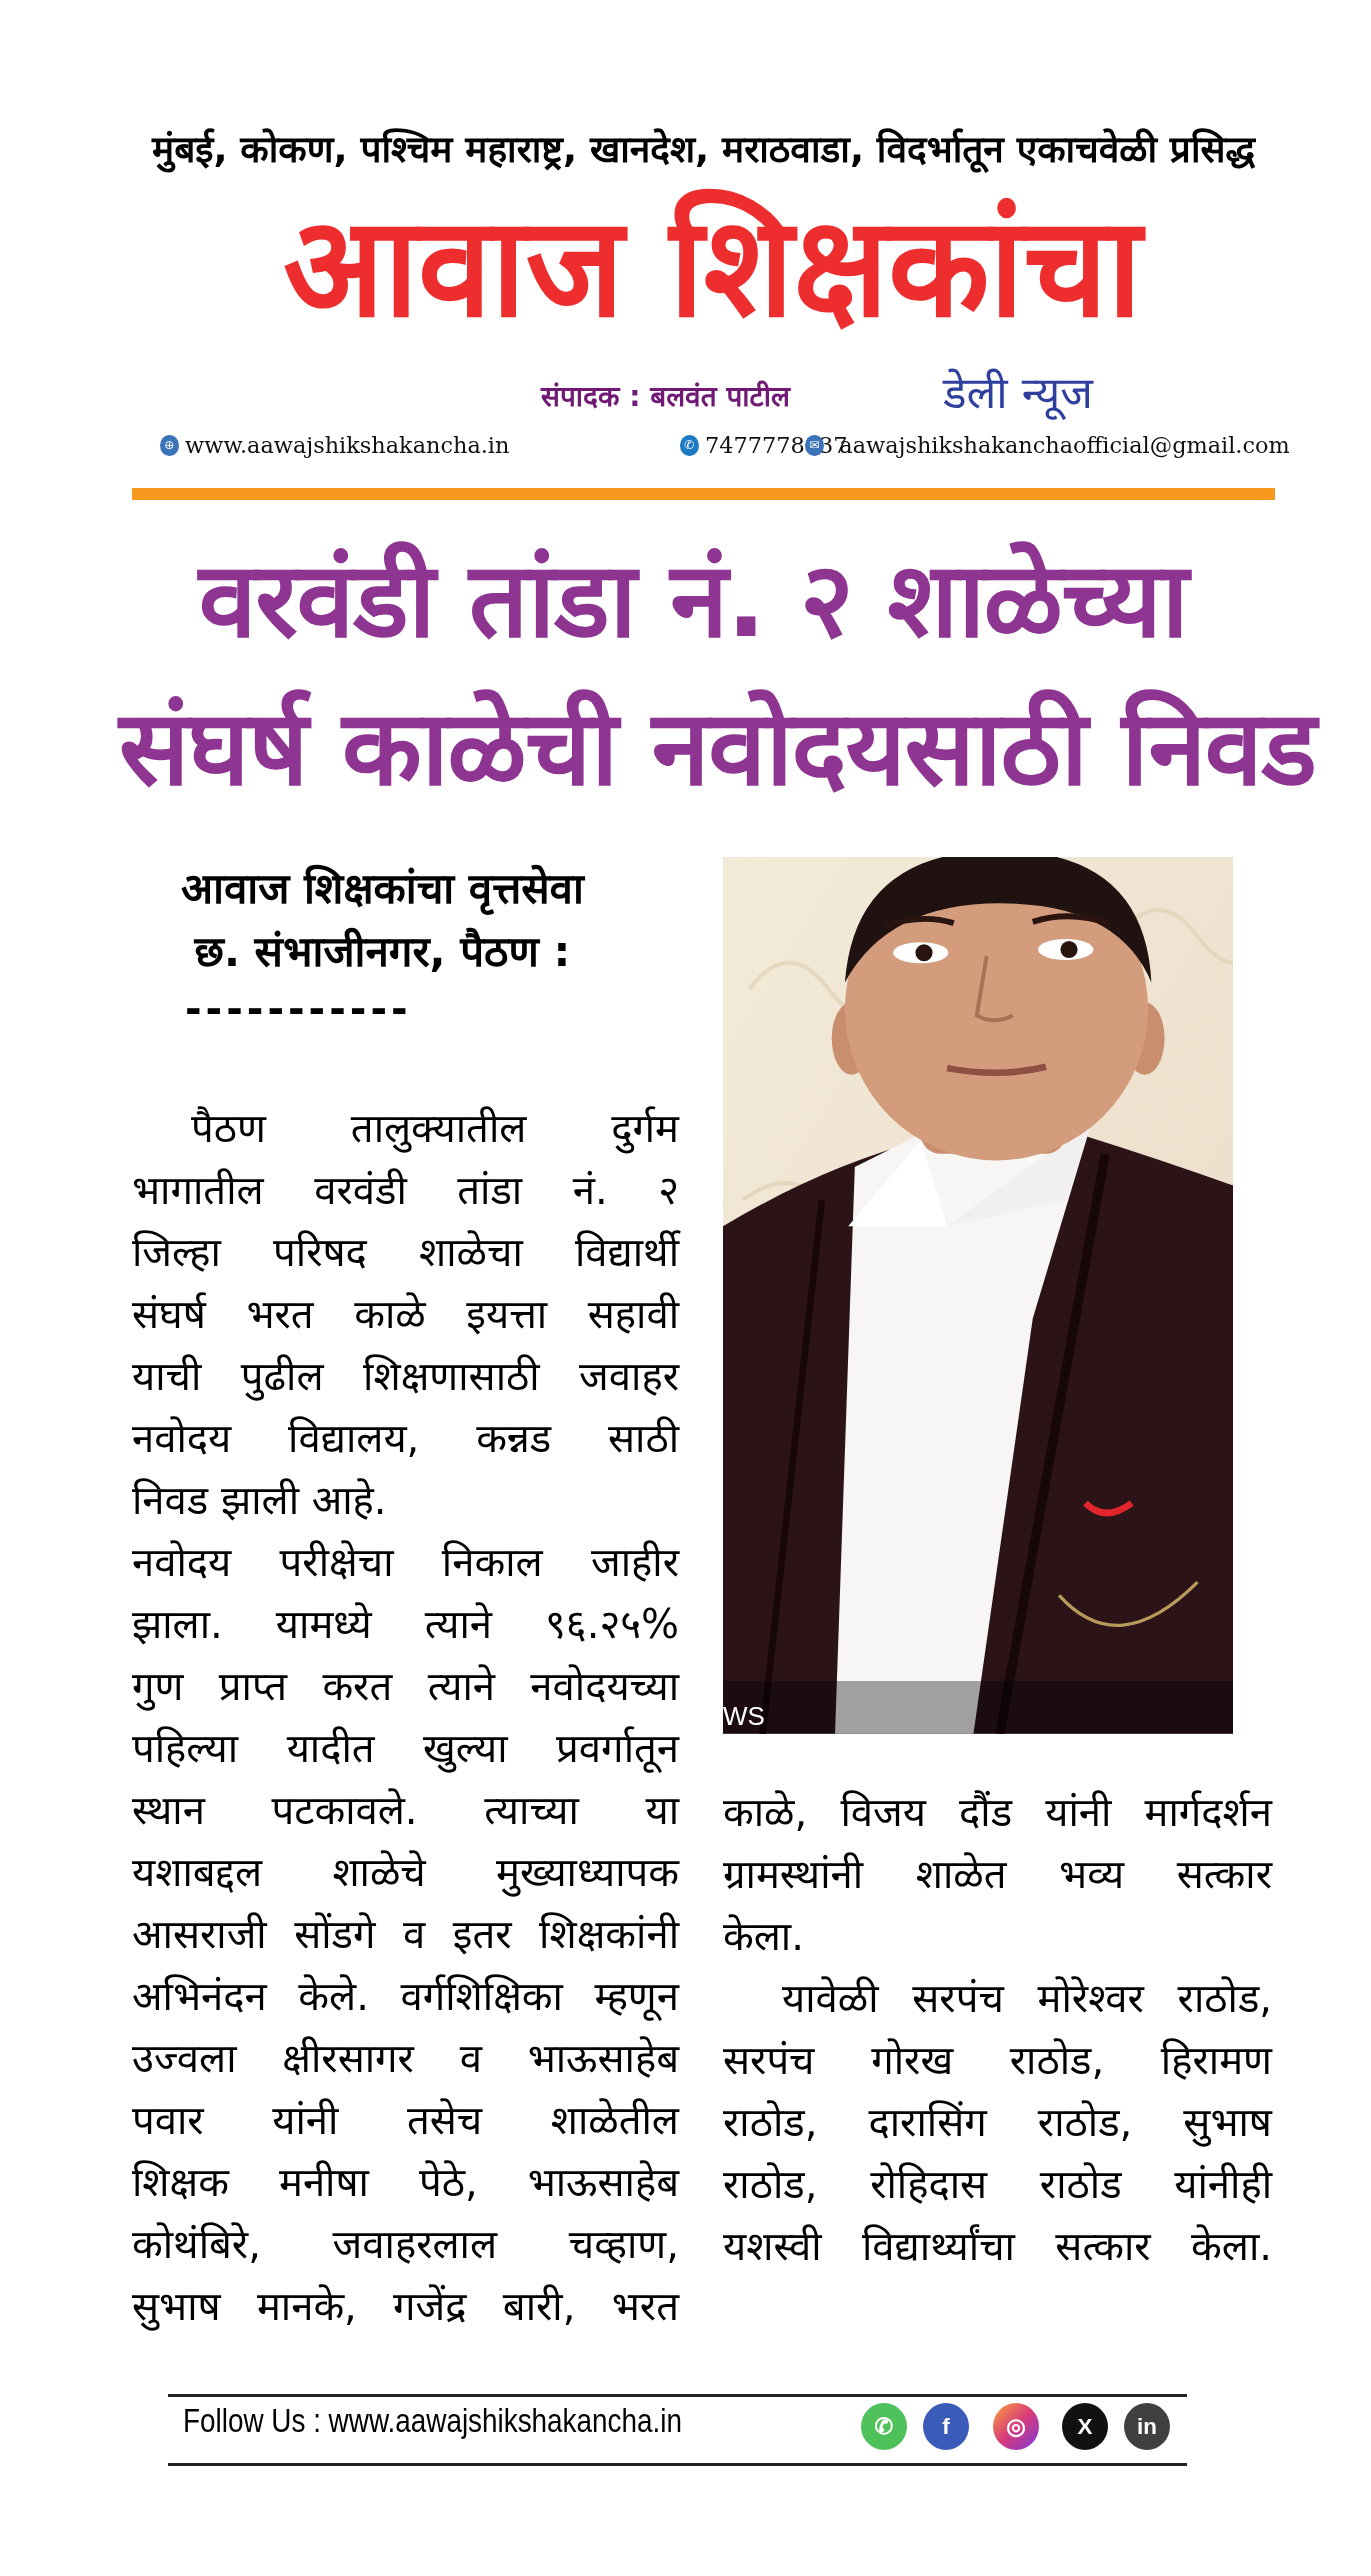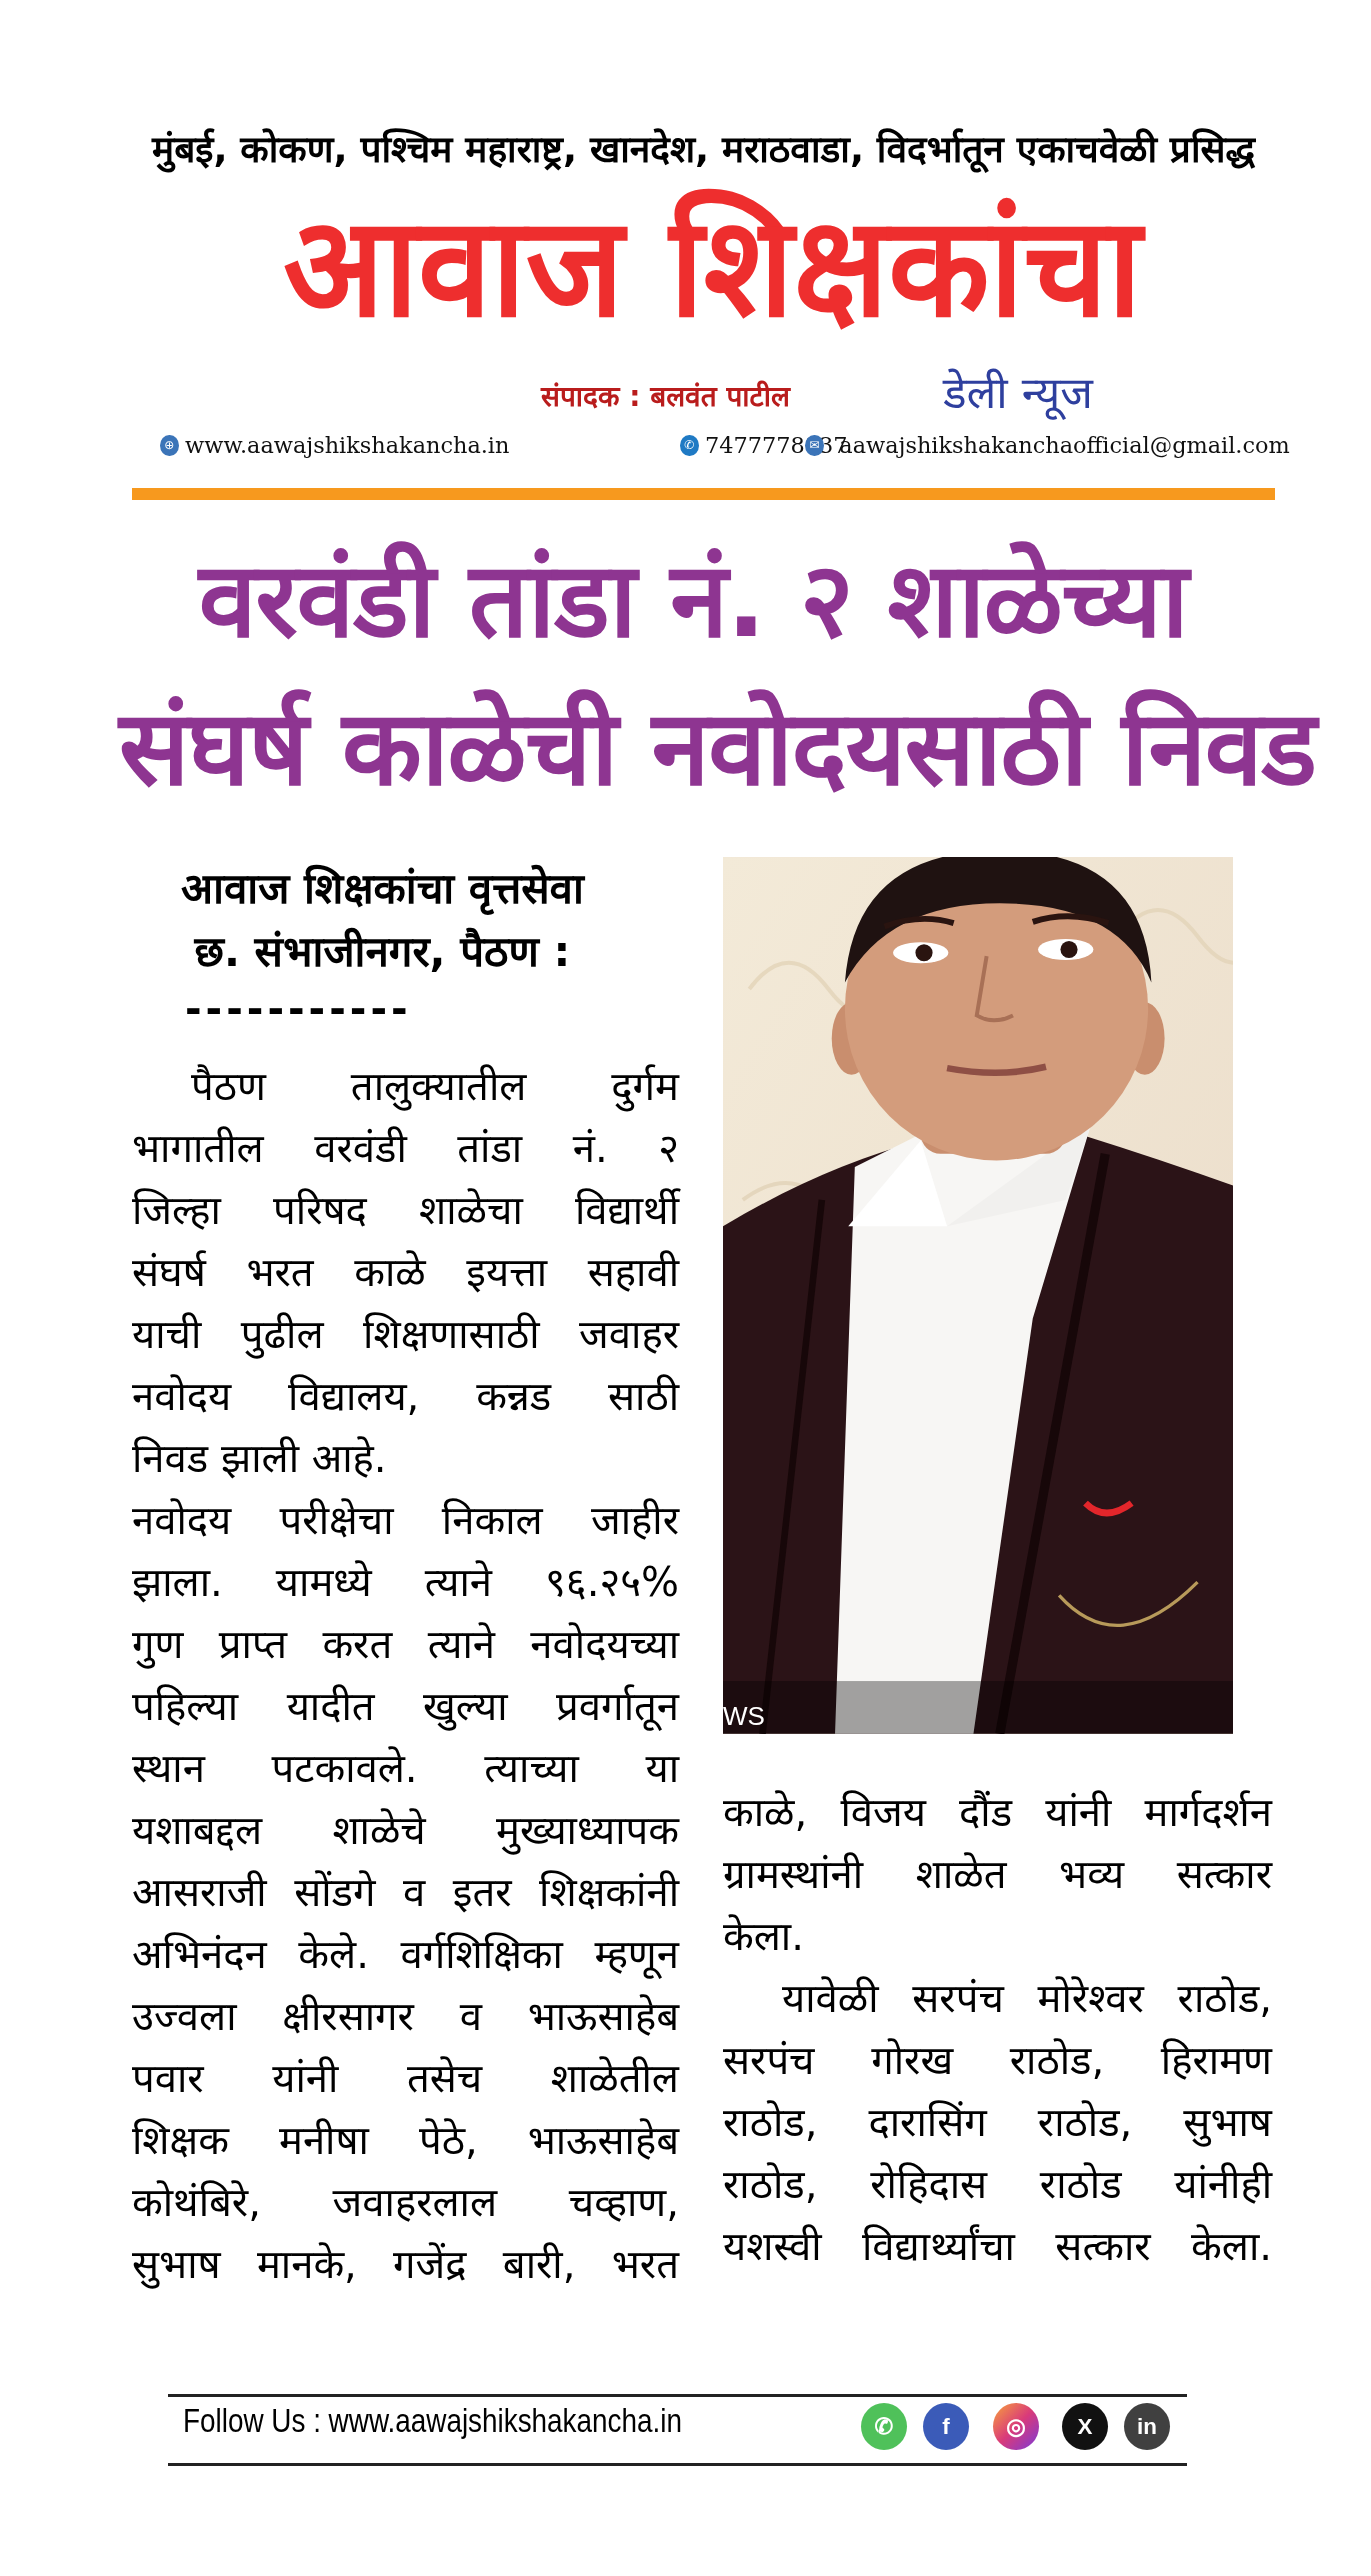--- a/index.html
+++ b/index.html
@@ -24,21 +24,21 @@
   .photo { left:723px; top:857px; width:510px; height:877px; overflow:hidden; background:#efe4d6; }
   .footer-rule { left:168px; width:1019px; height:3.3px; background:#222; }
   .follow { left:183px; top:2401px; font-size:34px; white-space:nowrap; font-family:"Liberation Sans", sans-serif; transform:scaleX(0.82); transform-origin:left center; }
   .social { top:2403px; width:46px; height:47px; border-radius:50%; display:flex; align-items:center; justify-content:center; color:#fff; font-weight:bold; font-family:"Liberation Sans", sans-serif; font-size:22.4px; }
 </style>
 </head>
 <body>
 
 <div class="abs tagline">मुंबई, कोकण, पश्चिम महाराष्ट्र, खानदेश, मराठवाडा, विदर्भातून एकाचवेळी प्रसिद्ध</div>
 <div class="abs masthead" style="color:#ee2e2e;">आवाज शिक्षकांचा</div>
-<div class="abs editor" style="color:#b91c1c;">संपादक : बलवंत पाटील</div>
+<div class="abs editor" style="color:#701a75;">संपादक : बलवंत पाटील</div>
 <div class="abs daily" style="color:#2e3f9e;">डेली न्यूज</div>
 
 <div class="abs contacts">
   <div class="contact" style="left:8px;">
     <span class="cicon" style="background:#3b74b8;">⊕</span>
     <span>www.aawajshikshakancha.in</span>
   </div>
   <div class="contact" style="left:528px;">
     <span class="cicon" style="background:#1f7ac4;">✆</span>
     <span>7477778837</span>
@@ -54,21 +54,21 @@
 <div class="abs headline" style="top:541px;color:#8e3591;">वरवंडी तांडा नं. २ शाळेच्या</div>
 <div class="abs headline" style="top:689px;color:#8e3591;">संघर्ष काळेची नवोदयसाठी निवड</div>
 
 <div class="abs byline">
   <div>आवाज शिक्षकांचा वृत्तसेवा</div>
   <div>छ. संभाजीनगर, पैठण :</div>
 </div>
 <div class="abs dashes">-----------</div>
 
 <div class="abs col col-left">
-  <span class="line" style="padding-left:59px;">पैठण तालुक्यातील दुर्गम</span>
+  <span class="line" style="padding-left:59px;margin-top:42px;">पैठण तालुक्यातील दुर्गम</span>
   <span class="line">भागातील वरवंडी तांडा नं. २</span>
   <span class="line">जिल्हा परिषद शाळेचा विद्यार्थी</span>
   <span class="line">संघर्ष भरत काळे इयत्ता सहावी</span>
   <span class="line">याची पुढील शिक्षणासाठी जवाहर</span>
   <span class="line">नवोदय विद्यालय, कन्नड साठी</span>
   <span class="lastline">निवड झाली आहे.</span>
   <span class="line">नवोदय परीक्षेचा निकाल जाहीर</span>
   <span class="line">झाला. यामध्ये त्याने ९६.२५%</span>
   <span class="line">गुण प्राप्त करत त्याने नवोदयच्या</span>
   <span class="line">पहिल्या यादीत खुल्या प्रवर्गातून</span>

